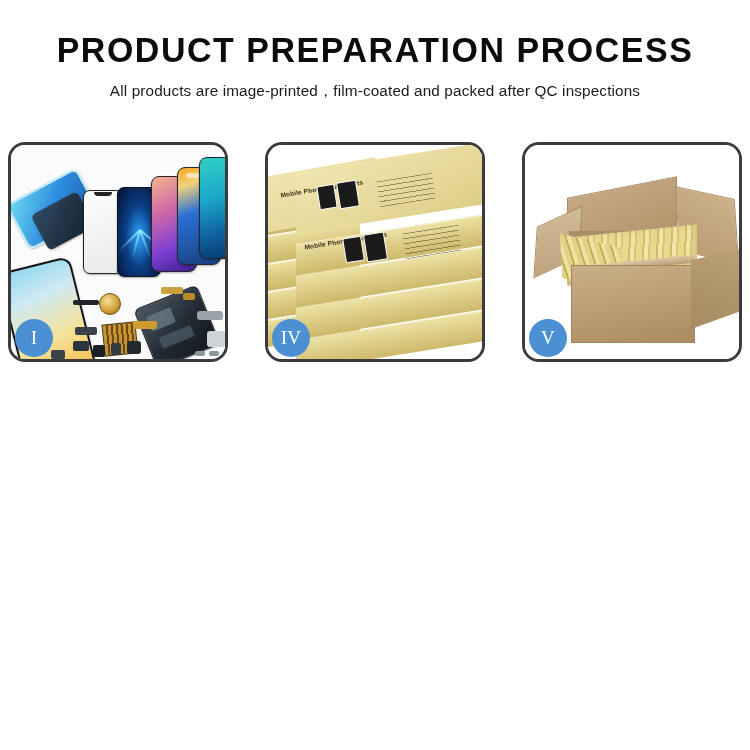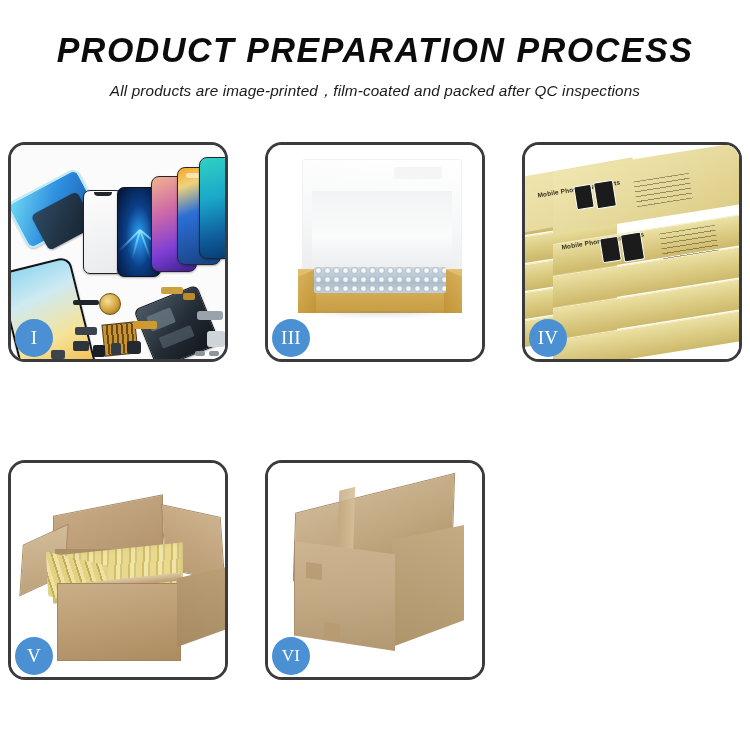--- a/index.html
+++ b/index.html
@@ -15,21 +15,20 @@
     color: #111111;
     position: relative;
   }
 
   
   .header {
     width: 750px;
     text-align: center;
     padding-top: 30px;
     box-sizing: border-box;
-    font-style: italic;
   }
   .page-title {
     font-family: "Liberation Sans", sans-serif;
     font-size: 35px;
     font-weight: 700;
     letter-spacing: 1.6px;
     line-height: 40px;
     color: #0c0c0c;
     transform: scaleX(0.97);
     white-space: nowrap;
@@ -477,34 +476,20 @@
       <div class="flex-part sp10"></div>
       <div class="flex-part sp11"></div>
       <div class="flex-part sp12"></div>
       <div class="flex-part sp13"></div>
       <div class="flex-part sp14"></div>
     </div>
     <div class="badge">I</div>
   </div>
 
 
-  <div class="panel">
-    <div class="panel-photo scene-mailer">
-      <div class="mailer-lid">
-        <div class="mailer-lid-tab"></div>
-      </div>
-      <div class="mailer-lid-in"></div>
-      <div class="mailer-body"></div>
-      <div class="mailer-body-left"></div>
-      <div class="mailer-body-right"></div>
-      <div class="mailer-fill"></div>
-      <div class="mailer-shadow"></div>
-    </div>
-    <div class="badge">III</div>
-  </div>
 
   <div class="panel">
     <div class="panel-photo scene-stack">
       <div class="stack-left">
         <div class="layer" style="top:128px"></div>
         <div class="layer" style="top:100px"></div>
         <div class="layer" style="top:72px"></div>
         <div class="layer" style="top:44px"></div>
         <div class="layer" style="top:16px"></div>
       </div>
@@ -538,26 +523,14 @@
       <div class="ct-inner-back"></div>
       <div class="ct-goods"></div>
       <div class="ct-goods2"></div>
       <div class="ct-rim"></div>
       <div class="ct-front"></div>
       <div class="ct-side"></div>
     </div>
     <div class="badge">V</div>
   </div>
 
-  <div class="panel">
-    <div class="panel-photo scene-sealed">
-      <div class="sb-highlight"></div>
-      <div class="sb-top"></div>
-      <div class="sb-top-seam"></div>
-      <div class="sb-side"></div>
-      <div class="sb-front"></div>
-      <div class="sb-tape1"></div>
-      <div class="sb-tape2"></div>
-    </div>
-    <div class="badge wide">VI</div>
-  </div>
 
 </div>
 
 </body></html>

